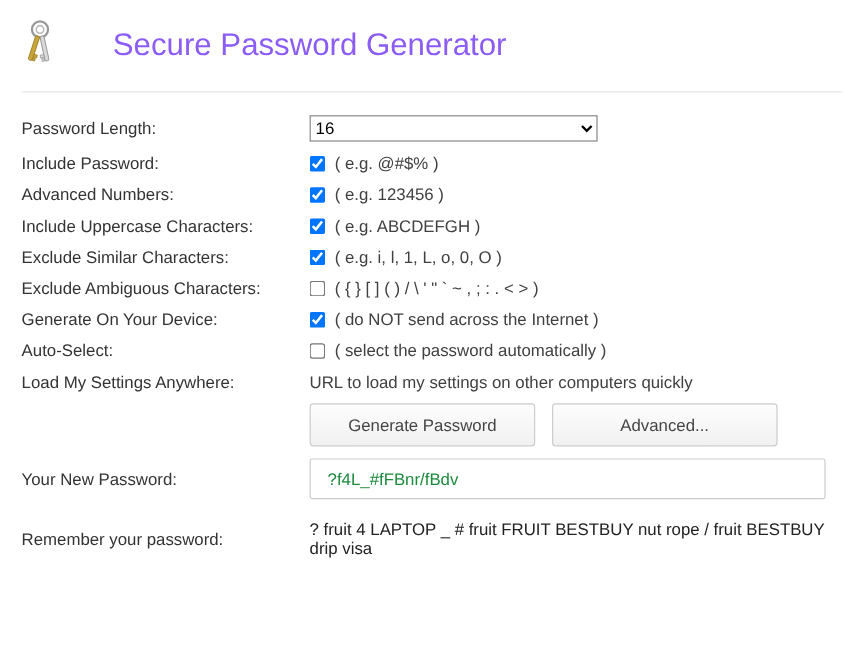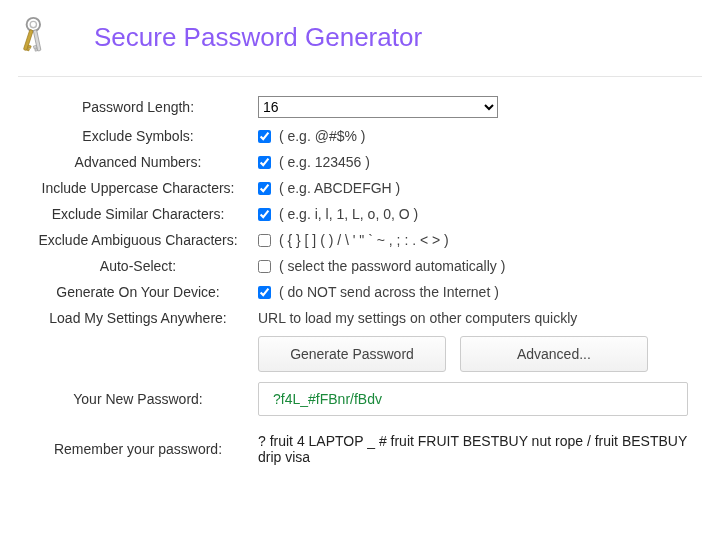--- a/index.html
+++ b/index.html
@@ -26,21 +26,21 @@
     color: #8b5cf6;
   }
   .keys-icon { width: 46px; height: 46px; flex-shrink: 0; }
   table.form { border-collapse: collapse; width: 100%; }
   table.form td {
     padding: 5px 0;
     vertical-align: middle;
     font-size: 14px;
     color: #333;
   }
-  td.label { width: 240px; white-space: nowrap; text-align: center; }
+  td.label { width: 240px; white-space: nowrap; }
   .helper { color: #404040; }
   select.len {
     width: 240px;
     font-size: 14px;
     height: 22px;
     border: 1px solid #888;
     background: #fff;
   }
   input[type=checkbox] {
     margin: 0 4px 0 0;
@@ -101,46 +101,46 @@
     <tbody>
         <tr>
       <td class="label">Password Length:</td>
       <td>
         <select class="len">
           <option>16</option>
         </select>
       </td>
     </tr>
     <tr>
-      <td class="label">Exclude Symbols:</td>
+      <td class="label">Include Password:</td>
       <td><input type="checkbox" checked="" style=""> <span class="helper">( e.g. @#$% )</span></td>
     </tr>
     <tr>
       <td class="label">Advanced Numbers:</td>
       <td><input type="checkbox" checked="" style=""> <span class="helper">( e.g. 123456 )</span></td>
     </tr>
     <tr>
       <td class="label">Include Uppercase Characters:</td>
       <td><input type="checkbox" checked="" style=""> <span class="helper">( e.g. ABCDEFGH )</span></td>
     </tr>
     <tr>
       <td class="label">Exclude Similar Characters:</td>
       <td><input type="checkbox" checked="" style=""> <span class="helper">( e.g. i, l, 1, L, o, 0, O )</span></td>
     </tr>
     <tr>
       <td class="label">Exclude Ambiguous Characters:</td>
       <td><input type="checkbox" style=""> <span class="helper">( { } [ ] ( ) / \ ' " ` ~ , ; : . &lt; &gt; )</span></td>
     </tr>
     <tr>
+      <td class="label">Generate On Your Device:</td>
+      <td><input type="checkbox" checked="" style=""> <span class="helper">( do NOT send across the Internet )</span></td>
+    </tr>
+    <tr>
       <td class="label">Auto-Select:</td>
       <td><input type="checkbox" style=""> <span class="helper">( select the password automatically )</span></td>
-    </tr>
-    <tr>
-      <td class="label">Generate On Your Device:</td>
-      <td><input type="checkbox" checked="" style=""> <span class="helper">( do NOT send across the Internet )</span></td>
     </tr>
     <tr>
       <td class="label">Load My Settings Anywhere:</td>
       <td><span class="helper">URL to load my settings on other computers quickly</span></td>
     </tr>
     <tr class="btnrow">
       <td></td>
       <td>
         <button class="btn">Generate Password</button>
         <button class="btn">Advanced...</button>

